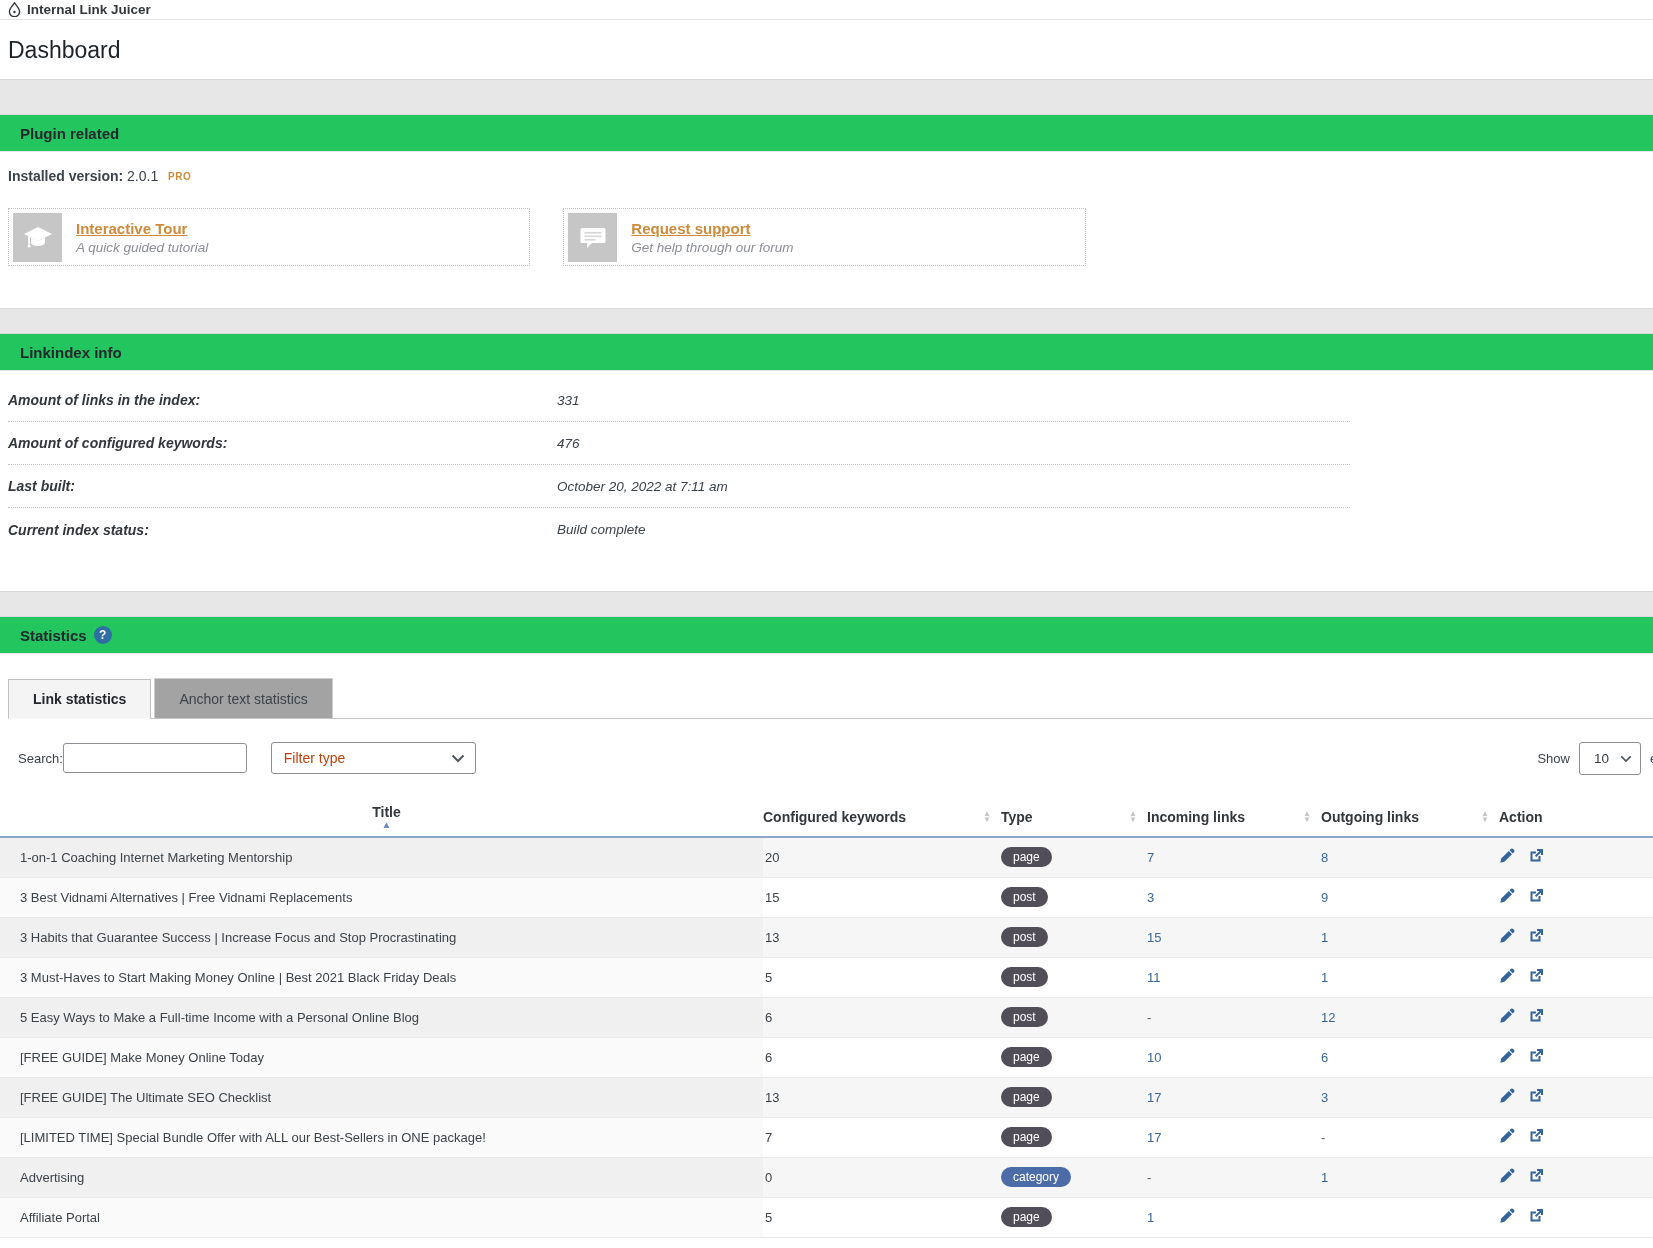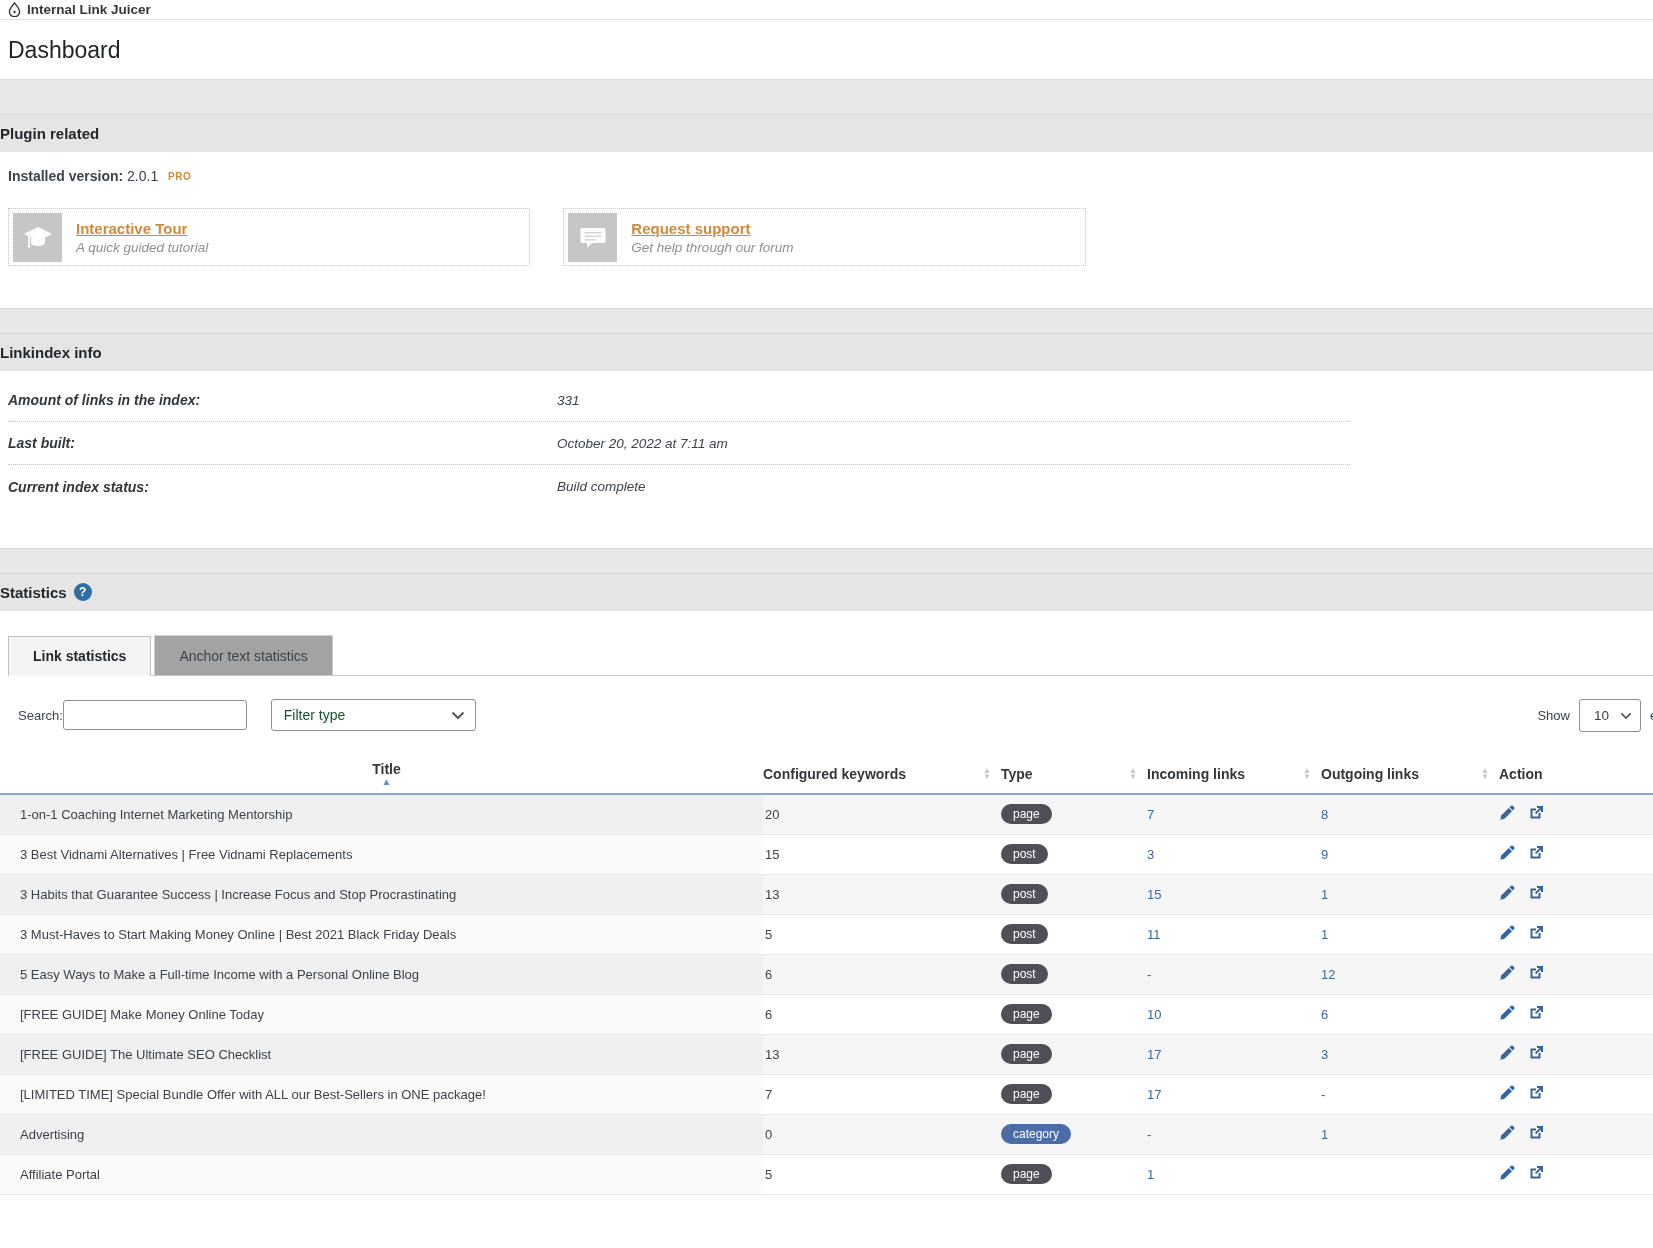--- a/index.html
+++ b/index.html
@@ -10,22 +10,22 @@
   .topbar { height:20px; border-bottom:1px solid #e0e2e5; display:flex; align-items:center;
     gap:6px; padding-left:8px; font-size:13.5px; font-weight:700; color:#32373c; }
   .topbar svg { display:block; }
 
   
   .page-title { font-size:23px; font-weight:400; color:#1d2327; padding:16px 8px 0 8px; line-height:29px; }
 
   
   .band  { height:36px; background:#e7e7e7; border-top:1px solid #d8d8d8; border-bottom:1px solid #d8d8d8; margin-top:14px; }
   .band.slim { height:26px; margin-top:0; }
-  .section-head { height:37px; display:flex; align-items:center; gap:7px; padding-left:0;
-    background:#e5e5e5; border-bottom:1px solid #e4e6e9; font-size:15px; font-weight:700; color:#23282d;text-align:center; }
+  .section-head { height:37px; display:flex; align-items:center; gap:7px; padding-left:20px;
+    background:#22c55e; border-bottom:1px solid #e4e6e9; font-size:15px; font-weight:700; color:#23282d;text-align:center; }
 
   
   .plugin-body { padding:16px 12px 42px 8px; }
   .version-line { font-size:14px; margin-bottom:24px; }
   .version-line .lbl { font-weight:700; }
   .pro-badge { color:var(--accent-orange,#c29059); font-size:10px; font-weight:700; letter-spacing:.5px; margin-left:6px; vertical-align:1px; }
   .cards { display:grid; grid-template-columns:1fr 1fr 1fr; gap:33px; }
   .card { border:1px dotted #c3c4c7; background:#fff; height:58px; padding:4px; display:flex; align-items:center; }
   .card-icon { width:49px; height:49px; background:#c6c6c6; flex:0 0 49px; display:flex; align-items:center; justify-content:center; }
   .card-text { margin-left:14px; }
@@ -45,21 +45,21 @@
   .tab { height:40px; display:flex; align-items:center; padding:3px 24px; font-size:14px; cursor:pointer; }
   .tab.active { background:#f4f4f4; border:1px solid #bfc1c4; border-bottom:1px solid #f9f9f9; font-weight:700; color:#23282d; margin-bottom:-1px; }
   .tab.inactive { background:#a3a3a3; border:1px solid #cfcfcf; border-bottom:none; color:#3c434a; margin-left:3px; }
   .tabs .filler { flex:1; }
 
   
   .controls { position:relative; margin-top:22px; height:34px; display:flex; align-items:center; padding-left:18px; }
   .controls label { font-size:13px; margin-right:0; }
   .search-input { width:184px; height:30px; border:1px solid #8c8f94; border-radius:3px; padding:0 8px; font-size:13px; outline:none; }
   .filter-select { margin-left:24px; width:205px; height:32px; border:1px solid #8c8f94; border-radius:3px;
-    display:flex; align-items:center; justify-content:space-between; padding:0 10px 0 12px; font-size:14px; color:#14532d; cursor:pointer; background:#fff; }
+    display:flex; align-items:center; justify-content:space-between; padding:0 10px 0 12px; font-size:14px; color:#c2410c; cursor:pointer; background:#fff; }
   .show-group { position:absolute; right:-36px; top:0; height:34px; display:flex; align-items:center; gap:9px; font-size:13px; }
   .page-size-select { width:62px; height:33px; border:1px solid #8c8f94; border-radius:3px; display:flex; align-items:center;
     justify-content:space-between; padding:0 8px 0 14px; font-size:13.5px; cursor:pointer; background:#fff; }
 
   
   table { border-collapse:collapse; table-layout:fixed; width:1653px; margin-top:22px; }
   col.c1{width:763px} col.c2{width:238px} col.c3{width:146px} col.c4{width:174px} col.c5{width:178px} col.c6{width:154px}
   thead th { height:40px; font-size:14px; font-weight:700; color:#32373c; text-align:left; vertical-align:middle;
     border-bottom:2px solid #8da5c8; cursor:pointer; }
   thead th .th-inner { display:flex; align-items:center; justify-content:space-between; padding-right:10px; }
@@ -143,20 +143,24 @@
 <div class="band slim"></div>
 <div class="section-head">
   <span>Linkindex info</span>
 </div>
 <div class="linkindex-body">
   <div class="li-row">
     <div class="li-label">Amount of links in the index:</div>
     <div class="li-value">331</div>
   </div>
   <div class="li-row">
+    <div class="li-label">Amount of configured keywords:</div>
+    <div class="li-value">476</div>
+  </div>
+  <div class="li-row">
     <div class="li-label">Last built:</div>
     <div class="li-value">October 20, 2022 at 7:11 am</div>
   </div>
   <div class="li-row">
     <div class="li-label">Current index status:</div>
     <div class="li-value">Build complete</div>
   </div>
 </div>
 
 <div class="band slim"></div>

